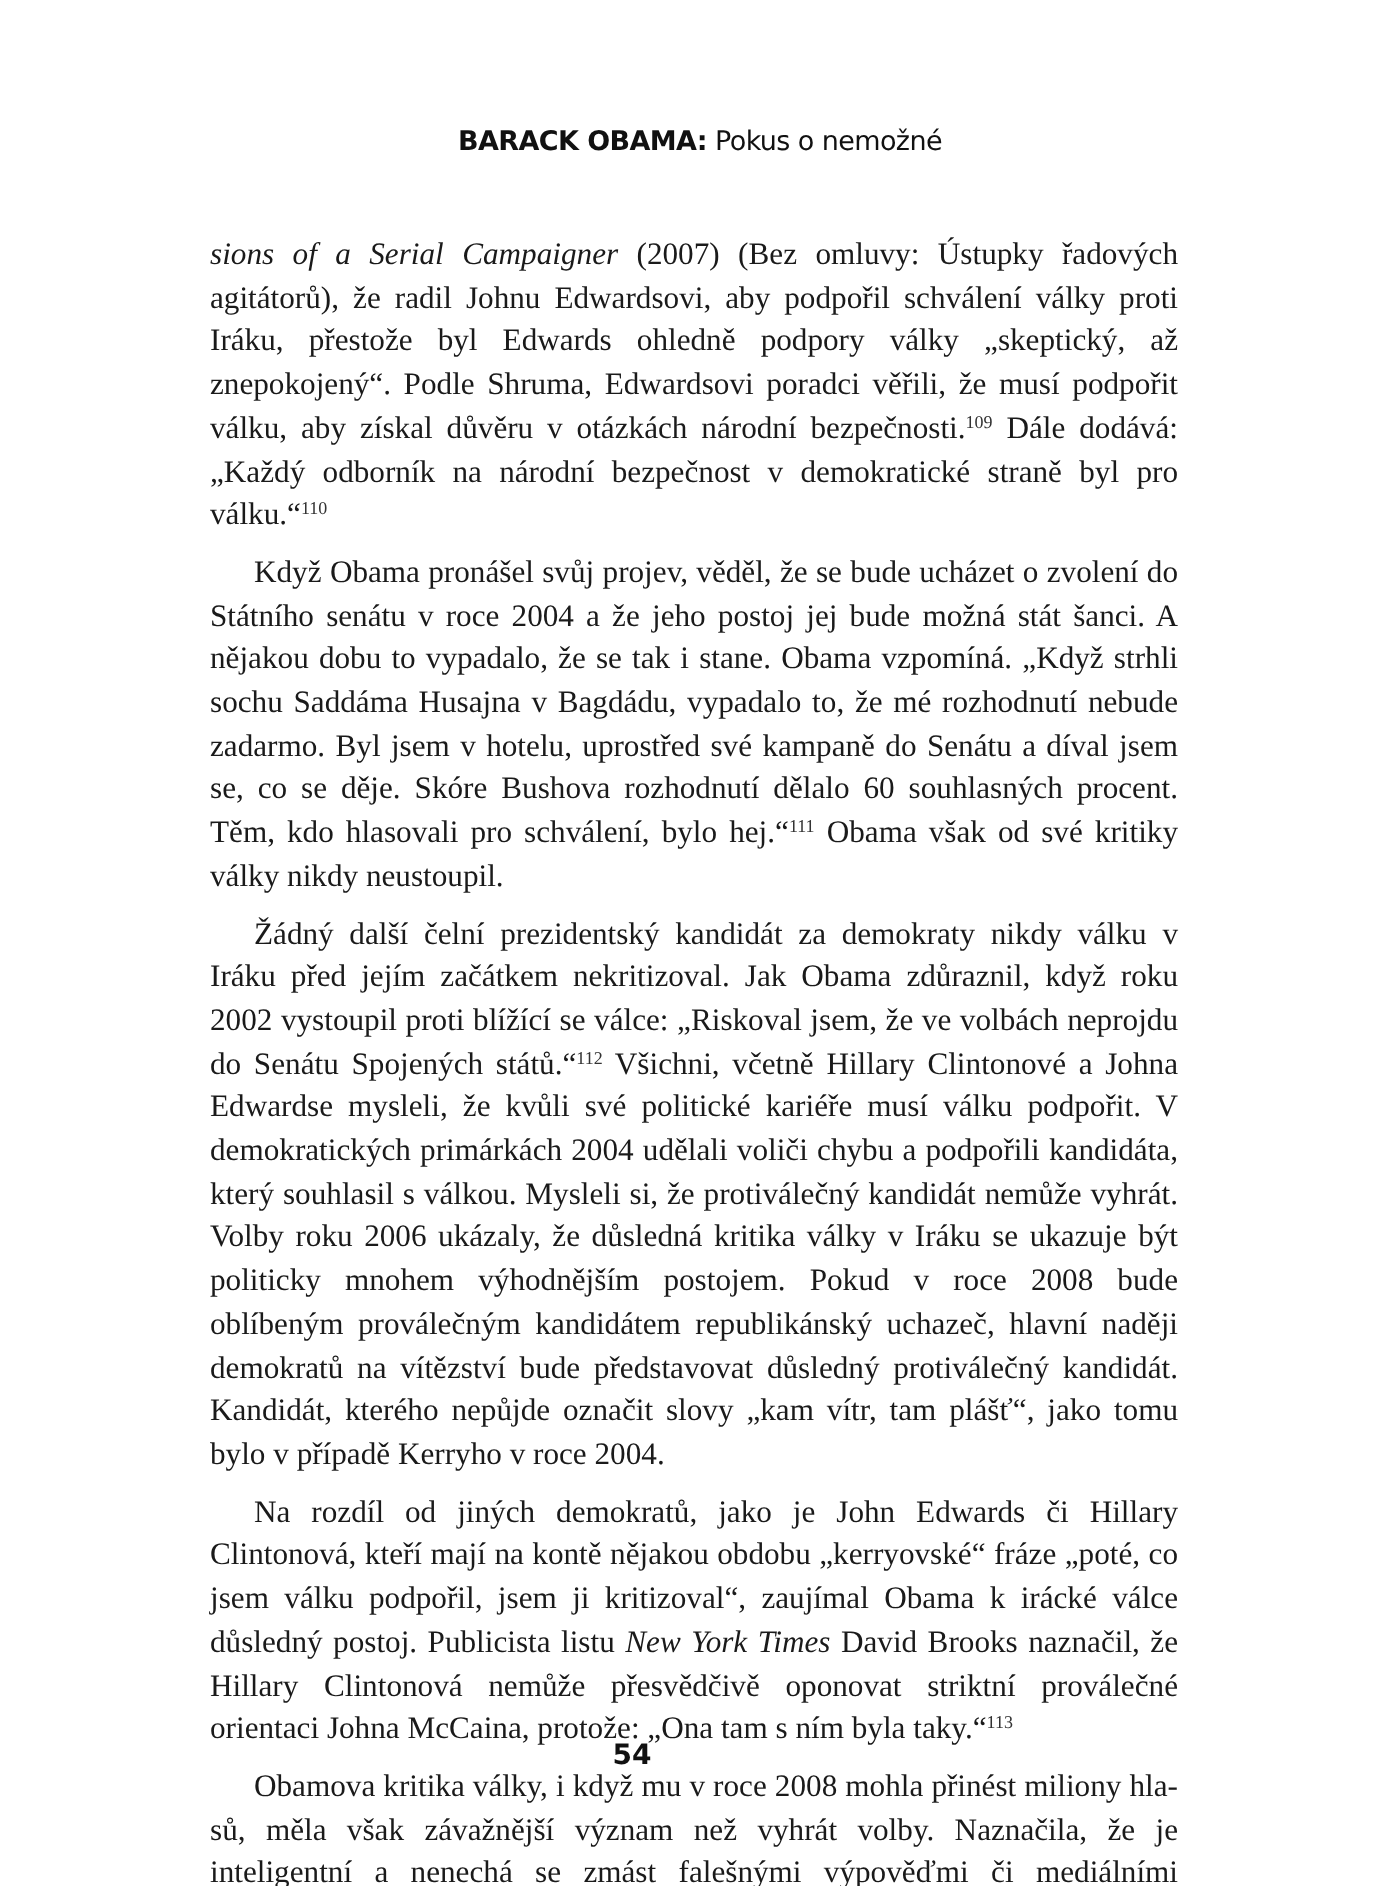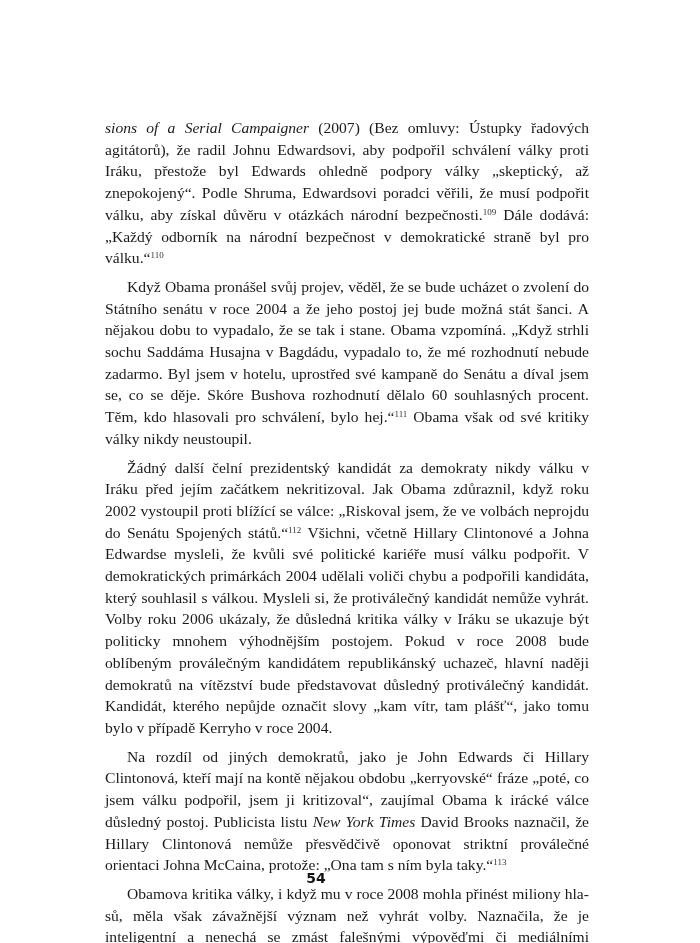--- a/index.html
+++ b/index.html
@@ -23,20 +23,23 @@
   sup { font-size: 9px; line-height: 0; vertical-align: 5px; color: #333; }
   .folio {
     position: absolute; top: 870px; left: 0; width: 632px; text-align: center;
     font-family: "DejaVu Sans", sans-serif; font-weight: bold; font-size: 14px; color: #111;
   }
 </style>
 </head>
 <body>
 
 <div class="page">
+  <div class="running-head">
+    <span class="bold">BARACK OBAMA:</span><span> Pokus o nemožné</span>
+  </div>
 
   <div class="body-text">
     <p class="first"><i>sions of a Serial Campaigner</i><span> (2007) (Bez omluvy: Ústupky řadových agitátorů), že radil Johnu Edwardsovi, aby podpořil schválení války proti Iráku, přestože byl Edwards ohledně podpory války „skeptický, až znepokojený“. Podle Shruma, Edwardsovi poradci věřili, že musí podpořit válku, aby získal důvěru v otázkách národní bezpečnosti.</span><sup>109</sup><span> Dále dodává: „Každý odborník na národní bezpečnost v demokratické straně byl pro válku.“</span><sup>110</sup></p>
     <p><span>Když Obama pronášel svůj projev, věděl, že se bude ucházet o zvolení do Státního senátu v roce 2004 a že jeho postoj jej bude možná stát šanci. A nějakou dobu to vypadalo, že se tak i stane. Obama vzpomíná. „Když strhli sochu Sad­dáma Husajna v Bagdádu, vypadalo to, že mé rozhodnutí nebude zadarmo. Byl jsem v hotelu, uprostřed své kampaně do Senátu a díval jsem se, co se děje. Skó­re Bushova rozhodnutí dělalo 60 souhlasných procent. Těm, kdo hlasovali pro schválení, bylo hej.“</span><sup>111</sup><span> Obama však od své kritiky války nikdy neustoupil.</span></p>
     <p><span>Žádný další čelní prezidentský kandidát za demokraty nikdy válku v Iráku před jejím začátkem nekritizoval. Jak Obama zdůraznil, když roku 2002 vystou­pil proti blížící se válce: „Riskoval jsem, že ve volbách neprojdu do Senátu Spo­jených států.“</span><sup>112</sup><span> Všichni, včetně Hillary Clintonové a Johna Edwardse mysleli, že kvůli své politické kariéře musí válku podpořit. V demokratických primárkách 2004 udělali voliči chybu a podpořili kandidáta, který souhlasil s válkou. Mysleli si, že protiválečný kandidát nemůže vyhrát. Volby roku 2006 ukázaly, že důsled­ná kritika války v Iráku se ukazuje být politicky mnohem výhodnějším posto­jem. Pokud v roce 2008 bude oblíbeným proválečným kandidátem republikán­ský uchazeč, hlavní naději demokratů na vítězství bude představovat důsledný protiválečný kandidát. Kandidát, kterého nepůjde označit slovy „kam vítr, tam plášť“, jako tomu bylo v případě Kerryho v roce 2004.</span></p>
     <p><span>Na rozdíl od jiných demokratů, jako je John Edwards či Hillary Clintonová, kteří mají na kontě nějakou obdobu „kerryovské“ fráze „poté, co jsem válku pod­pořil, jsem ji kritizoval“, zaujímal Obama k irácké válce důsledný postoj. Publi­cista listu </span><i>New York Times</i><span> David Brooks naznačil, že Hillary Clintonová nemůže přesvědčivě oponovat striktní proválečné orientaci Johna McCaina, protože: „Ona tam s ním byla taky.“</span><sup>113</sup></p>
     <p><span>Obamova kritika války, i když mu v roce 2008 mohla přinést miliony hla­sů, měla však závažnější význam než vyhrát volby. Naznačila, že je inteligentní a nenechá se zmást falešnými výpověďmi či mediálními manipulacemi. Ukázala, že si zachoval nezávislost, která mu dovolí odmítnout washingtonský konsen­zus. Rovněž odkryla sílu jeho charakteru neobětovat své zásady za politickou</span></p>
   </div>
 
   <div class="folio">54</div>

